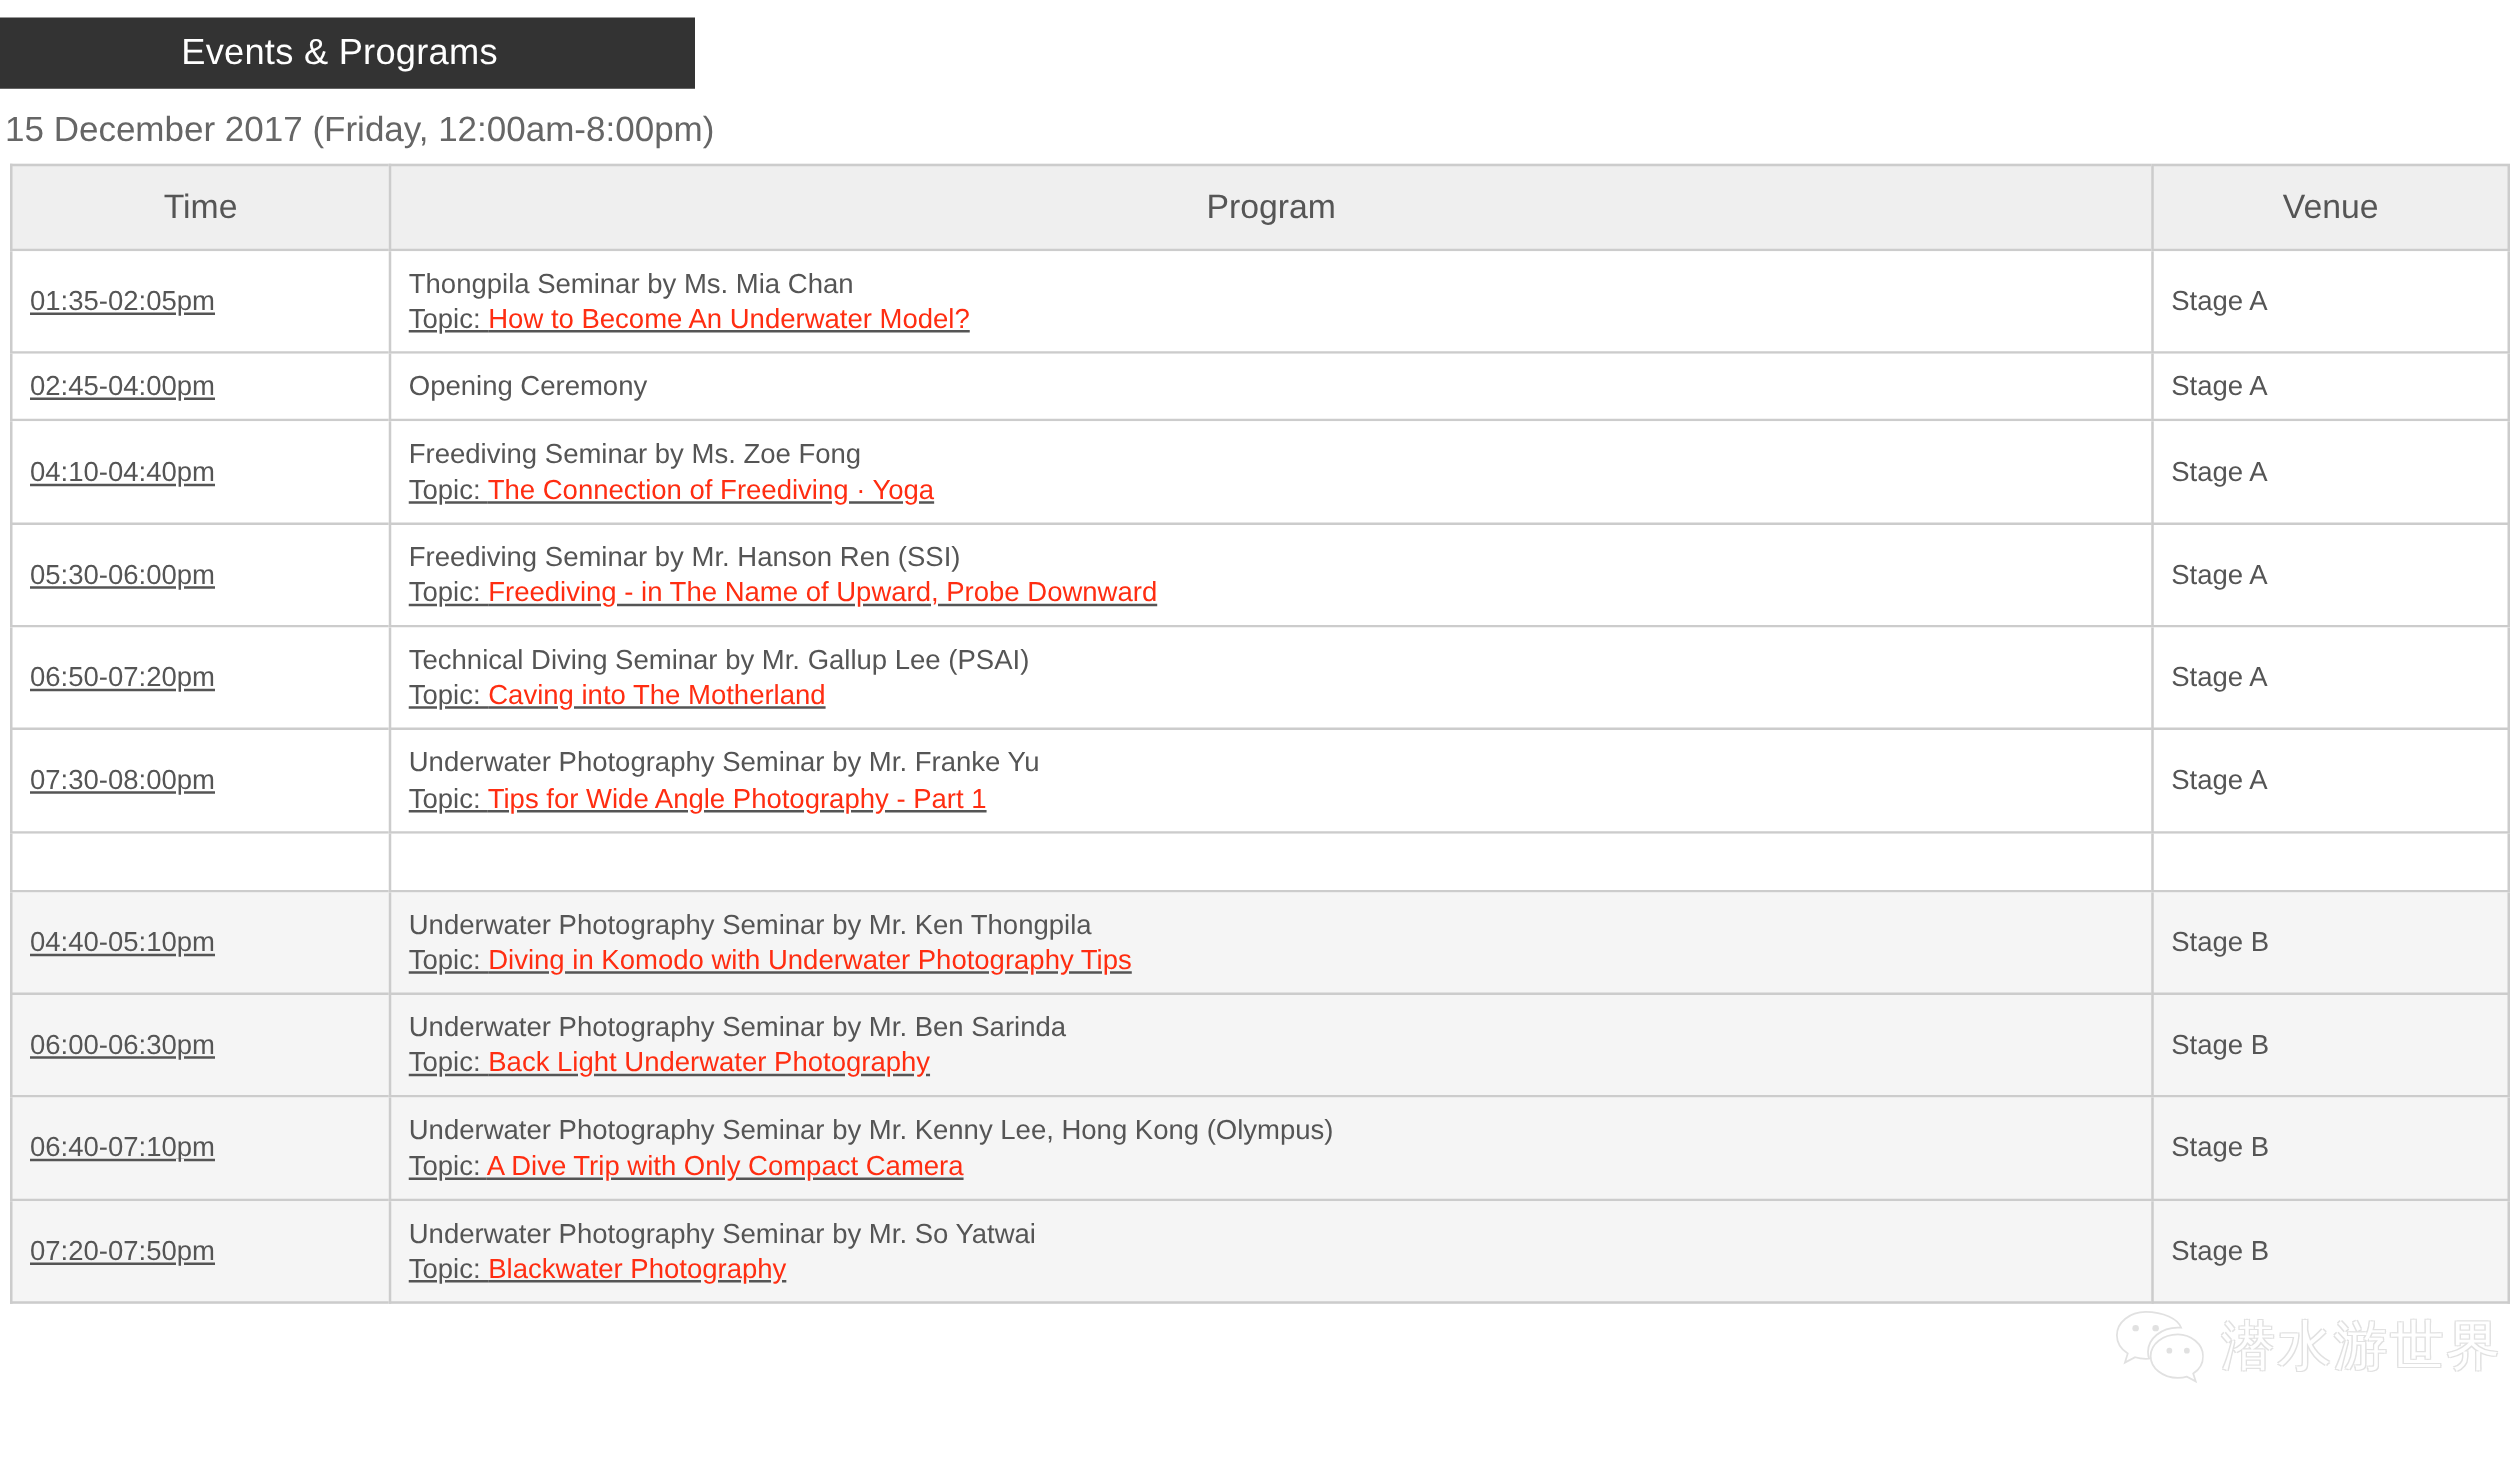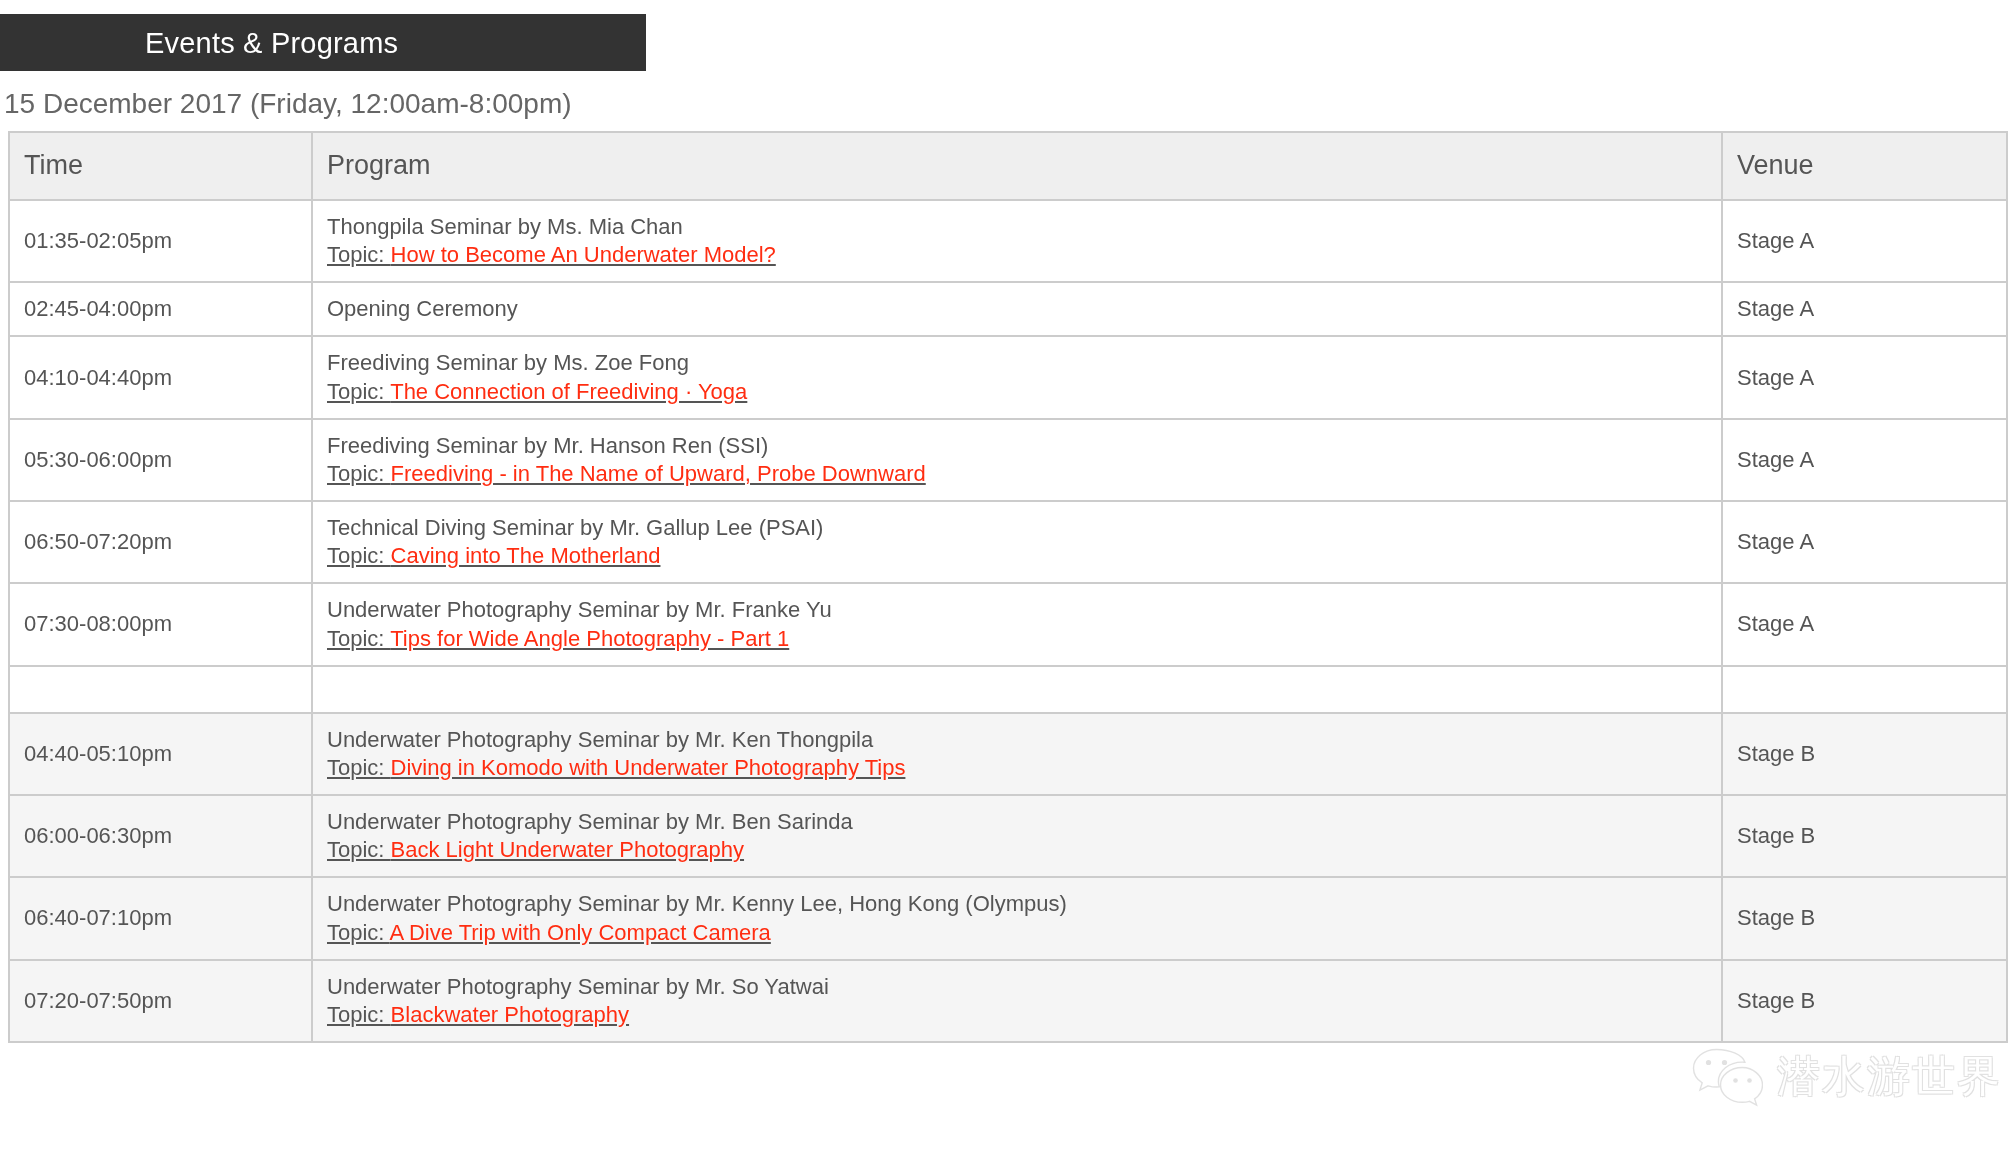--- a/index.html
+++ b/index.html
@@ -16,21 +16,21 @@
     overflow: hidden;
     position: relative;
   }
 
   
   .banner-wrap {
     padding: 0;
   }
   .banner {
     display: block;
-    width: 646px;
+    width: 556px;
     height: 57px;
     background: #333333;
     margin: 14px 0 0 0;
     position: relative;
   }
   .banner-title {
     position: absolute;
     left: 145px;
     top: 50%;
     transform: translateY(-50%);
@@ -60,21 +60,21 @@
   }
   .schedule col.c-time   { width: 303px; }
   .schedule col.c-prog   { width: 1410px; }
   .schedule col.c-venue  { width: 287px; }
 
   .schedule th {
     background: #efefef;
     font-weight: 400;
     font-size: 27px;
     color: #555555;
-    text-align: left;
+    text-align: center;
     padding: 12px 14px 14px 14px;
     border-top: 2px solid #cccccc;
     border-bottom: 2px solid #cccccc;
     border-left: 2px solid #cccccc;
     vertical-align: middle;
     height: 40px;
   }
   .schedule th.last { border-right: 2px solid #cccccc; }
 
   .schedule td {
@@ -84,21 +84,21 @@
     border-bottom: 2px solid #cccccc;
     border-left: 2px solid #cccccc;
     vertical-align: middle;
     line-height: 1.28;
     background: #ffffff;
   }
   .schedule td.last { border-right: 2px solid #cccccc; }
 
   .schedule tr.alt td { background: #f5f5f5; }
 
-  .cell-time  { white-space: nowrap; }
+  .cell-time  { white-space: nowrap; text-decoration: underline; }
   .cell-venue { white-space: nowrap; }
 
   .prog-line  { display: block; }
   .topic-line { display: block; text-decoration: underline; }
   .topic-label { color: #555555; }
   .topic-text  { color: #ff2d11; }
 
   tr.spacer td { height: 45px; padding: 0; }
 
   

